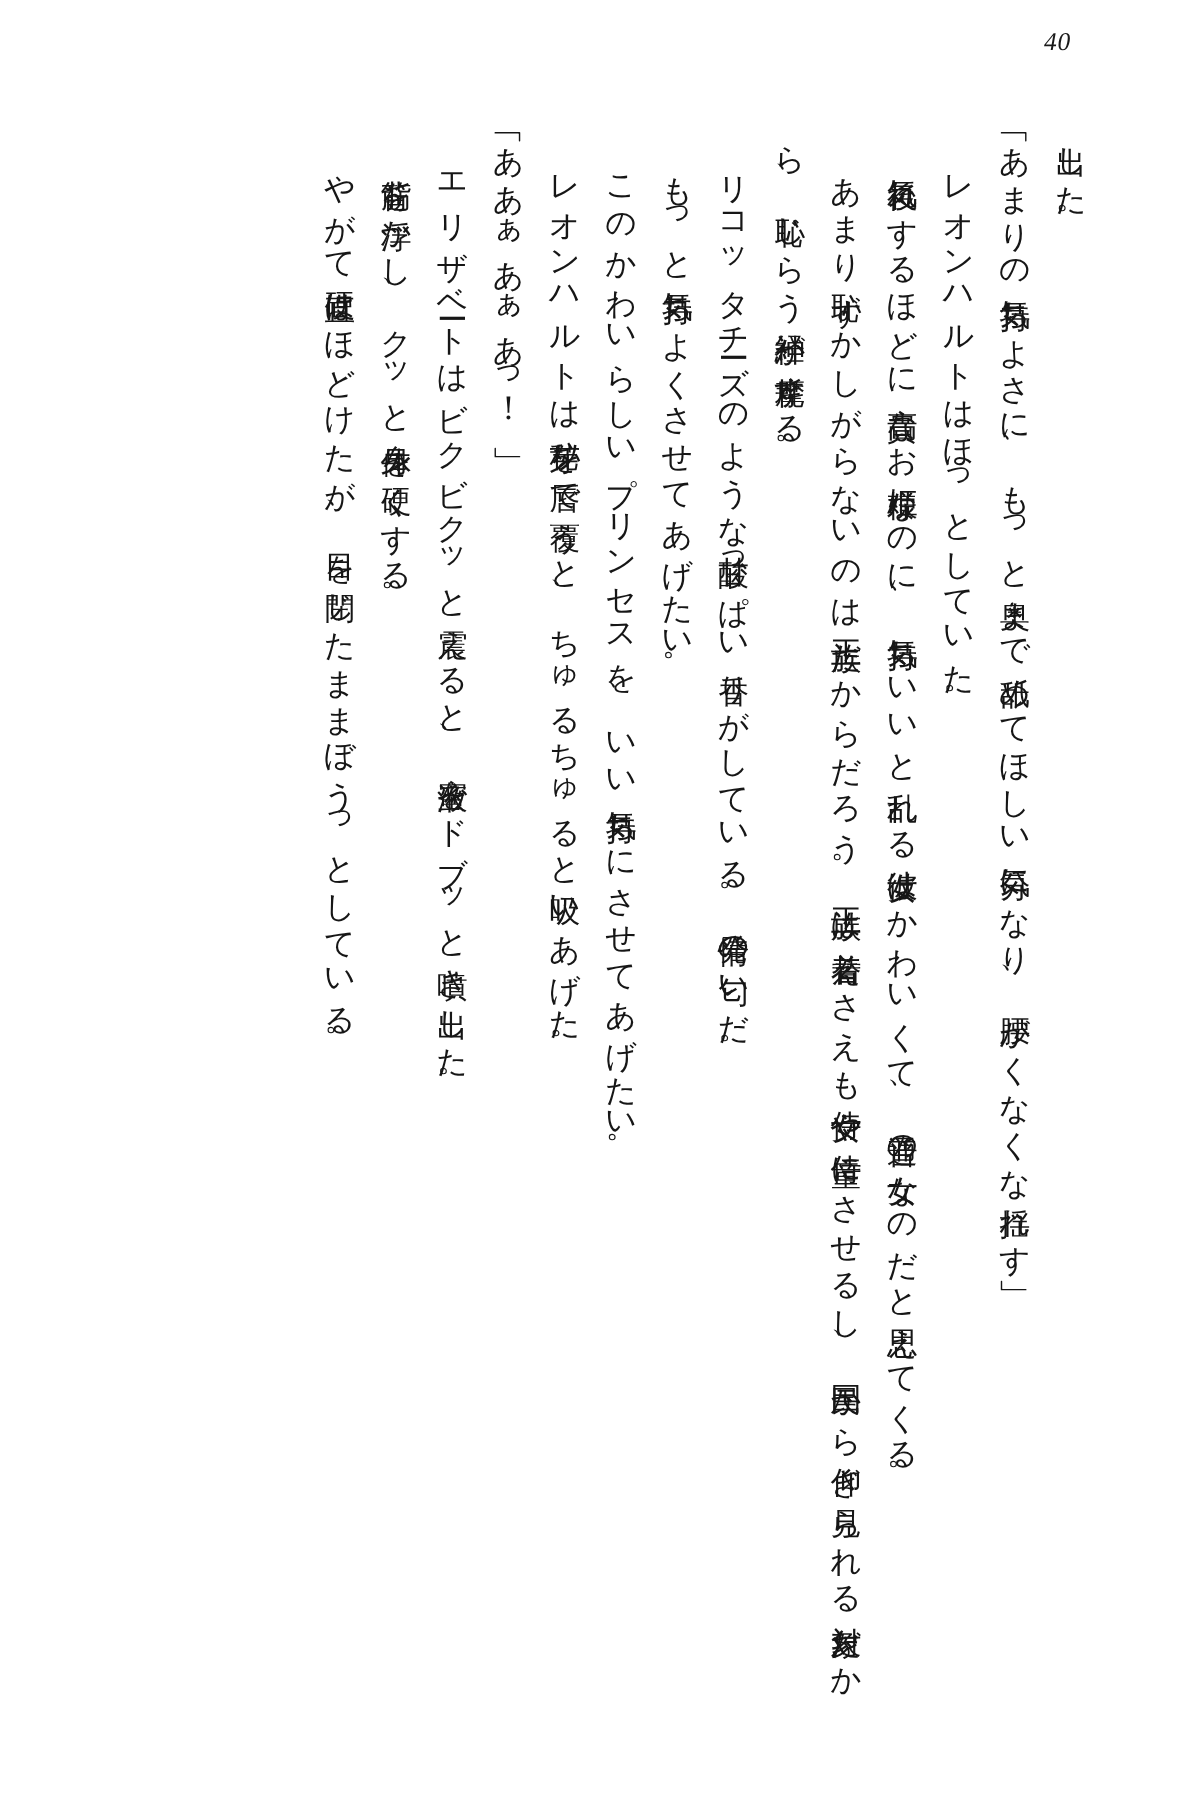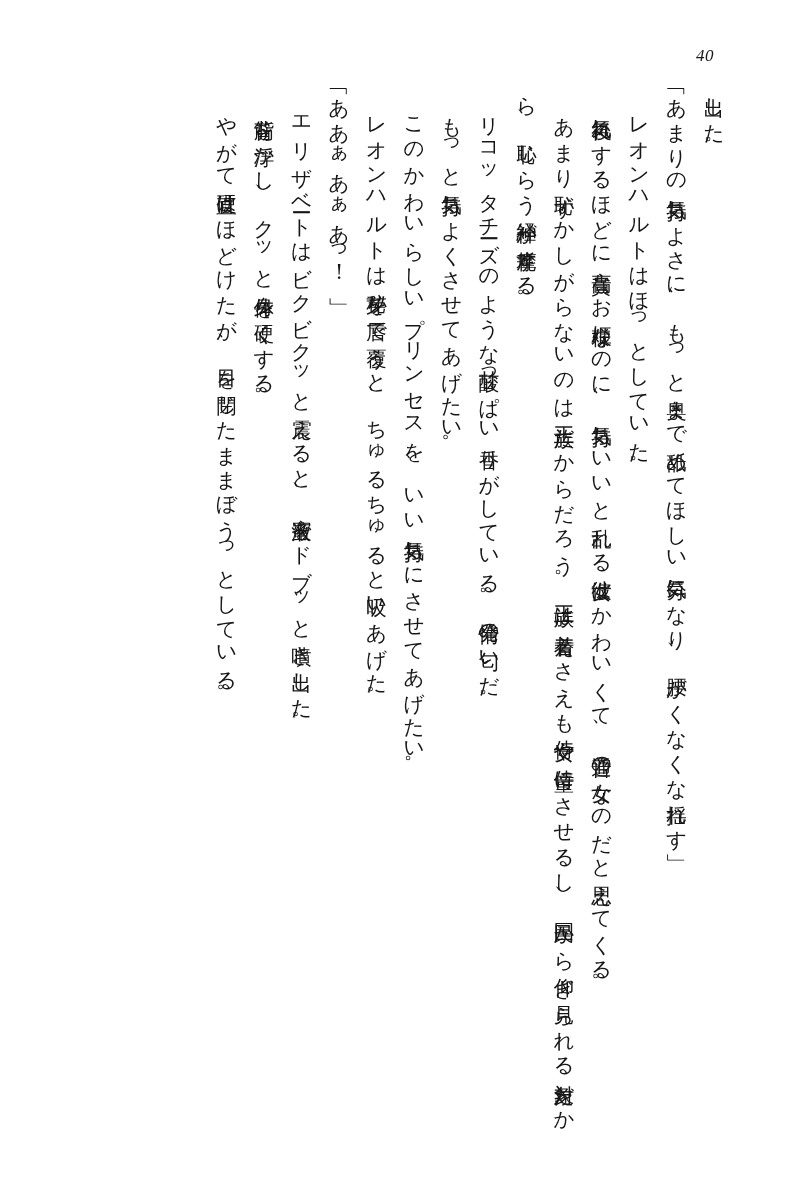--- a/index.html
+++ b/index.html
@@ -22,21 +22,20 @@
   }
   .page-number {
     position: absolute;
     top: 18px;
     right: 78px;
     font-size: 17px;
     font-style: italic;
     font-family: "Liberation Serif", "DejaVu Serif", serif;
     color: #1a1a1a;
     letter-spacing: 0.5px;
-    margin-top: 28px;
   }
   .body-text {
     position: absolute;
     top: 82px;
     right: 60px;
     left: 44px;
     bottom: 78px;
     writing-mode: vertical-rl;
     text-orientation: upright;
     font-size: 20.5px;

